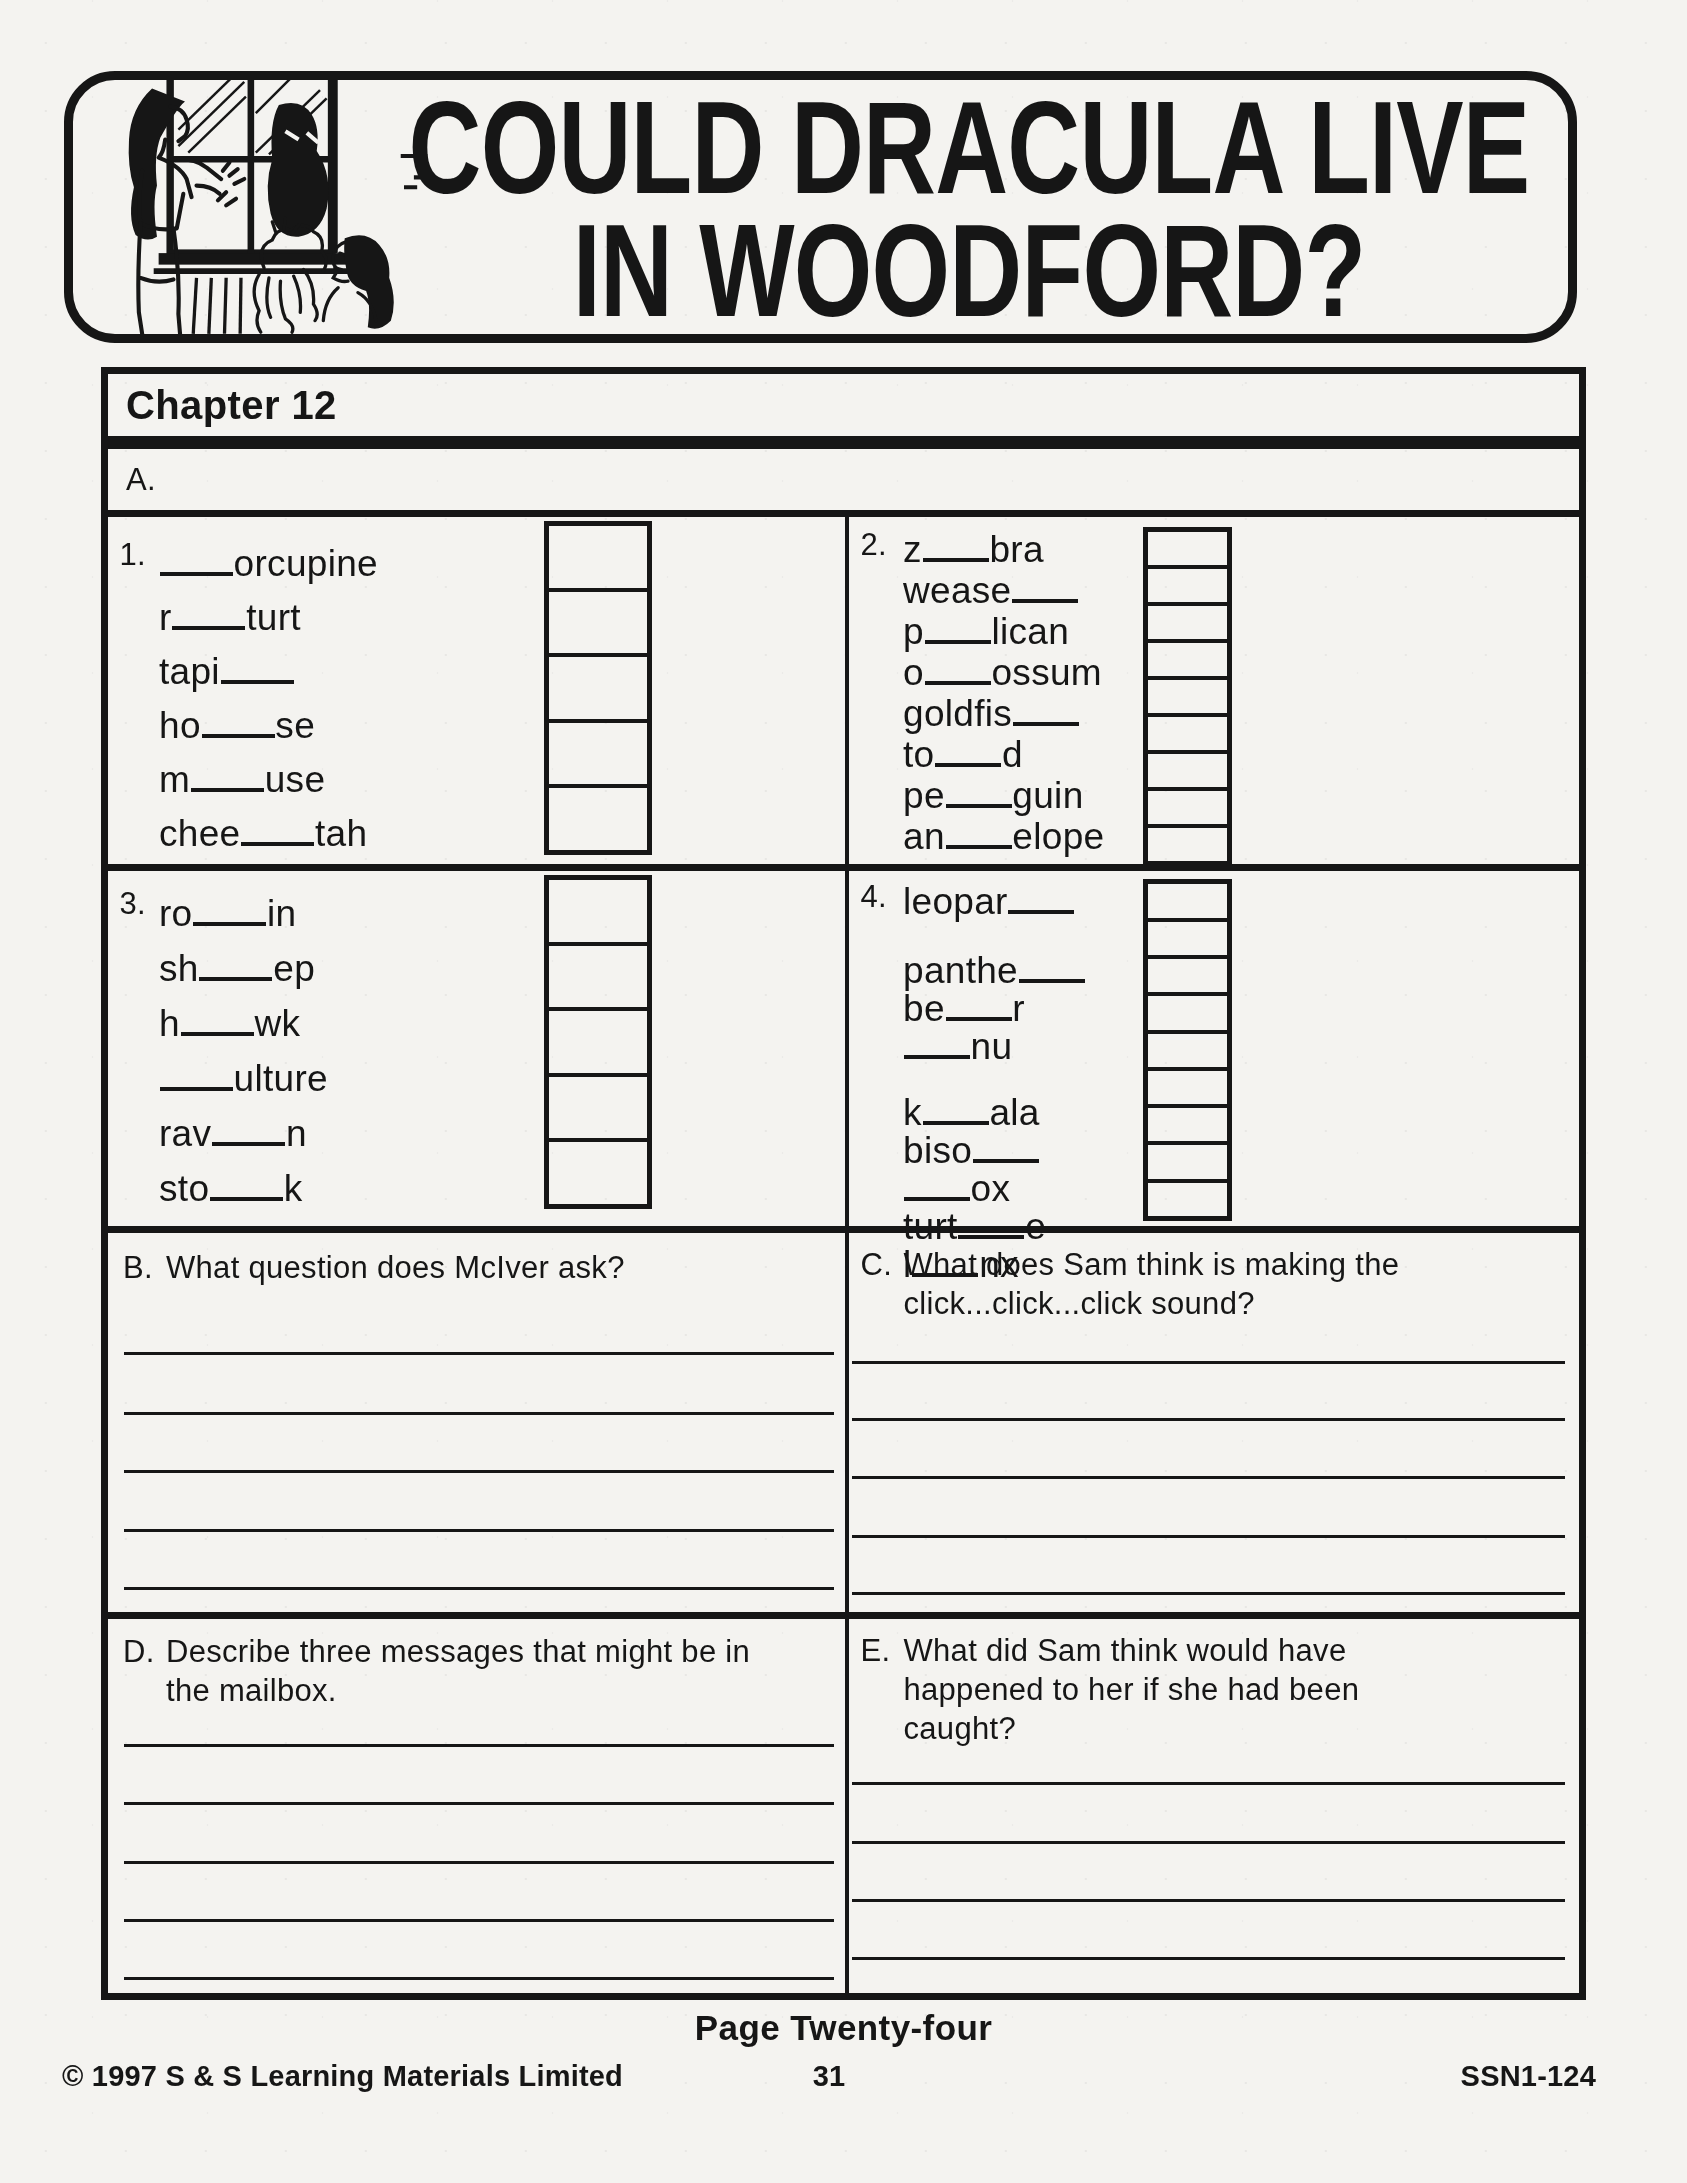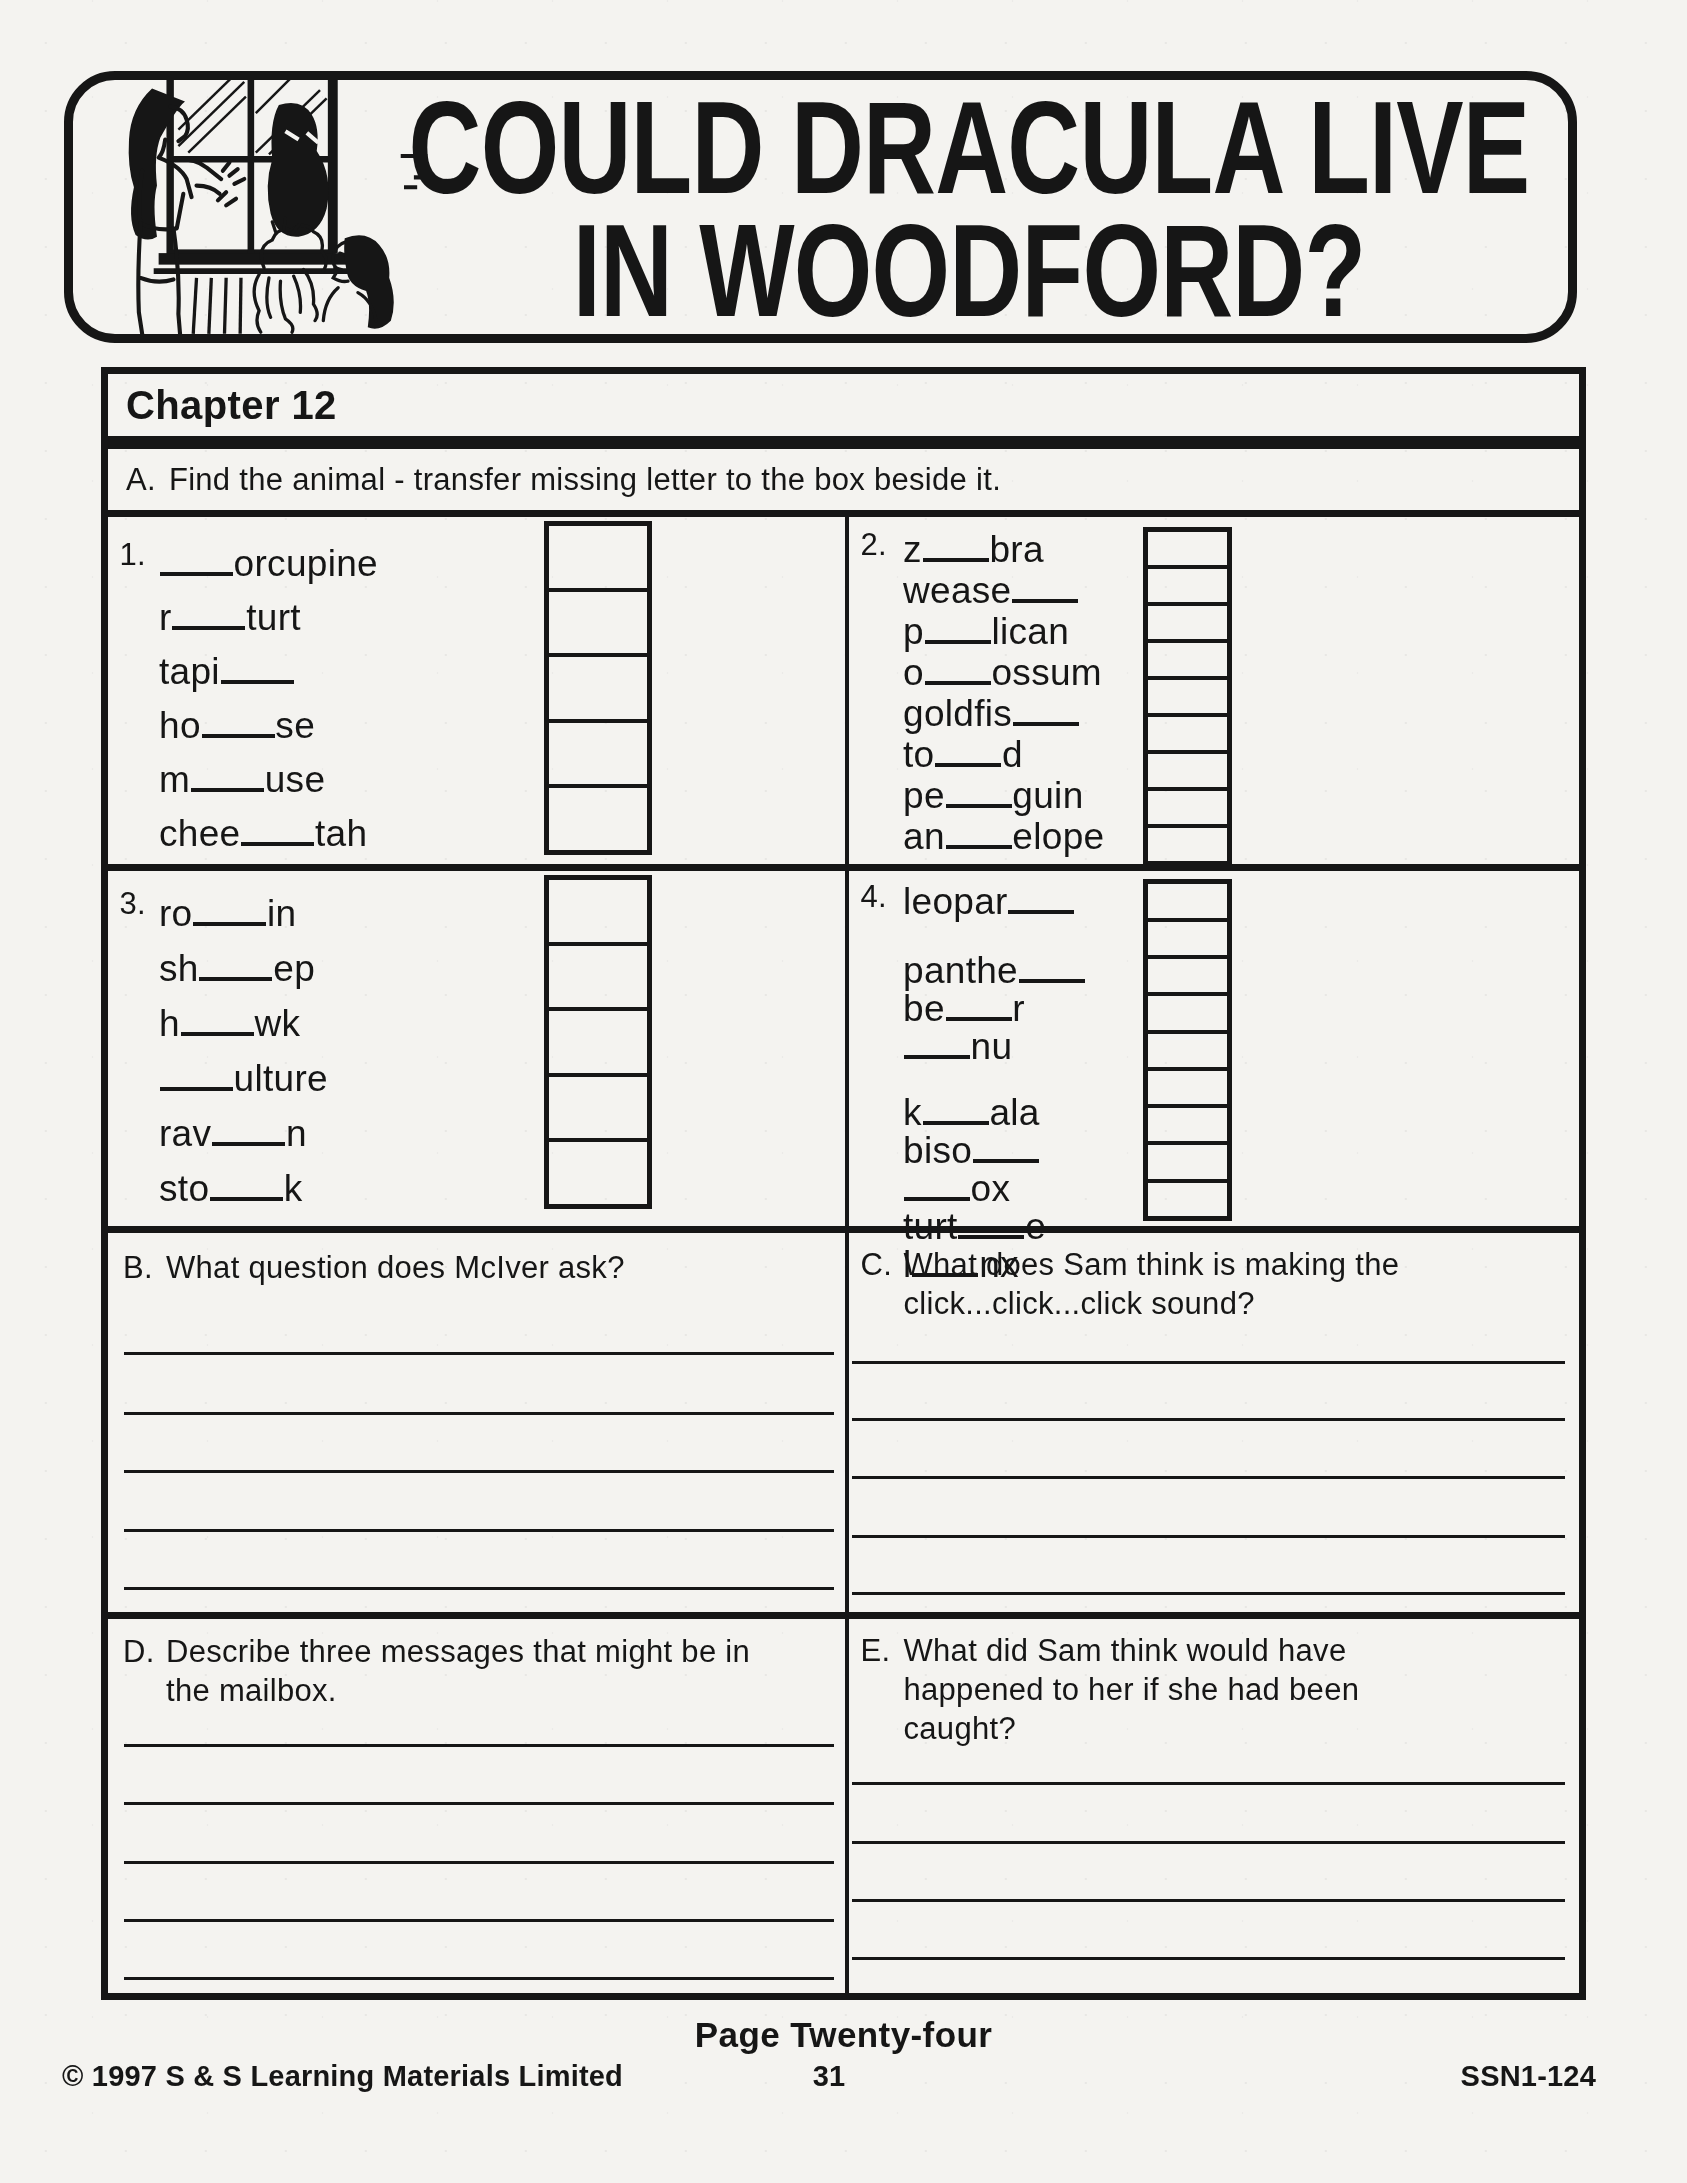--- a/index.html
+++ b/index.html
@@ -83,21 +83,21 @@
     position:absolute;display:flex;align-items:flex-start;
     font-size:31px;line-height:39px;letter-spacing:0.3px;
   }
   .question .sec-label{width:43px;flex:0 0 auto;}
   .question .q-text{flex:0 1 auto;}
   .wline{position:absolute;border-top:3.3px solid var(--ink);height:0;}
 
   
   .page-label{
     position:absolute;left:101px;top:2008px;width:1485px;
-    text-align:center;font-size:35px;font-weight:600;letter-spacing:0.4px;margin-top:7px;
+    text-align:center;font-size:35px;font-weight:600;letter-spacing:0.4px;
   }
   .footer-row{position:absolute;left:62px;top:2060px;width:1534px;height:36px;font-size:29px;font-weight:600;letter-spacing:0.2px;}
   .footer-copyright{position:absolute;left:0;top:0;}
   .footer-page-number{position:absolute;left:0;width:100%;text-align:center;top:0;}
   .footer-code{position:absolute;right:0;top:0;}
 </style>
 </head>
 <body>
 
 <div class="header-box">
@@ -160,21 +160,20 @@
 </div>
 
 <div class="content-box">
 
   <div class="row row-chapter">
     <span class="chapter-title">Chapter 12</span>
   </div>
 
   <div class="row row-instruction">
     <span class="sec-label">A.</span>
-    <span>Find the animal - transfer missing letter to the box beside it.</span>
   </div>
 
   <div class="row row-lists-1">
     <div class="panel-left left-list" id="list-panel-0">
         <div class="list-number" style="top: 20px;">1.</div>
         <div class="word-list" style="top: 20px;">
           <div class="word" style="line-height: 54px; height: 54px;"><span class="blank" style="width: 73px;"></span><span>orcupine</span></div>
           <div class="word" style="line-height: 54px; height: 54px;"><span>r</span><span class="blank" style="width: 73px;"></span><span>turt</span></div>
           <div class="word" style="line-height: 54px; height: 54px;"><span>tapi</span><span class="blank" style="width: 73px;"></span></div>
           <div class="word" style="line-height: 54px; height: 54px;"><span>ho</span><span class="blank" style="width: 73px;"></span><span>se</span></div>

